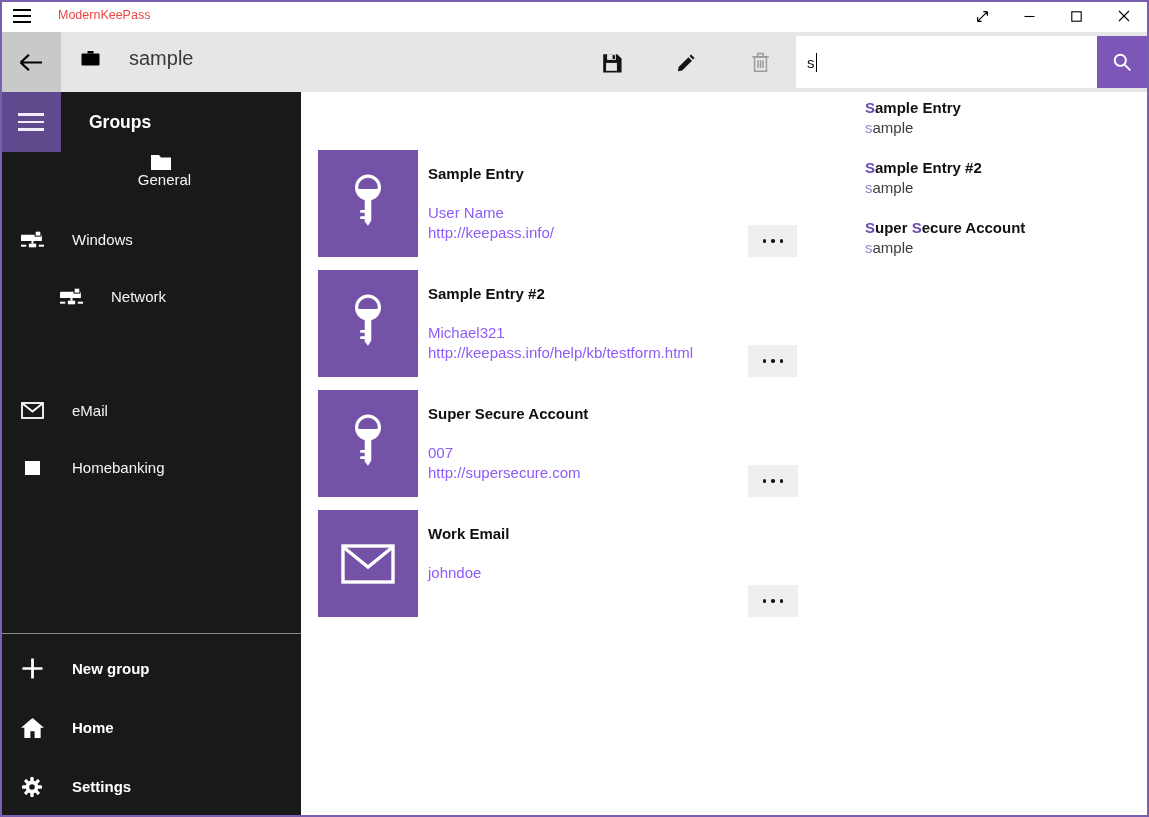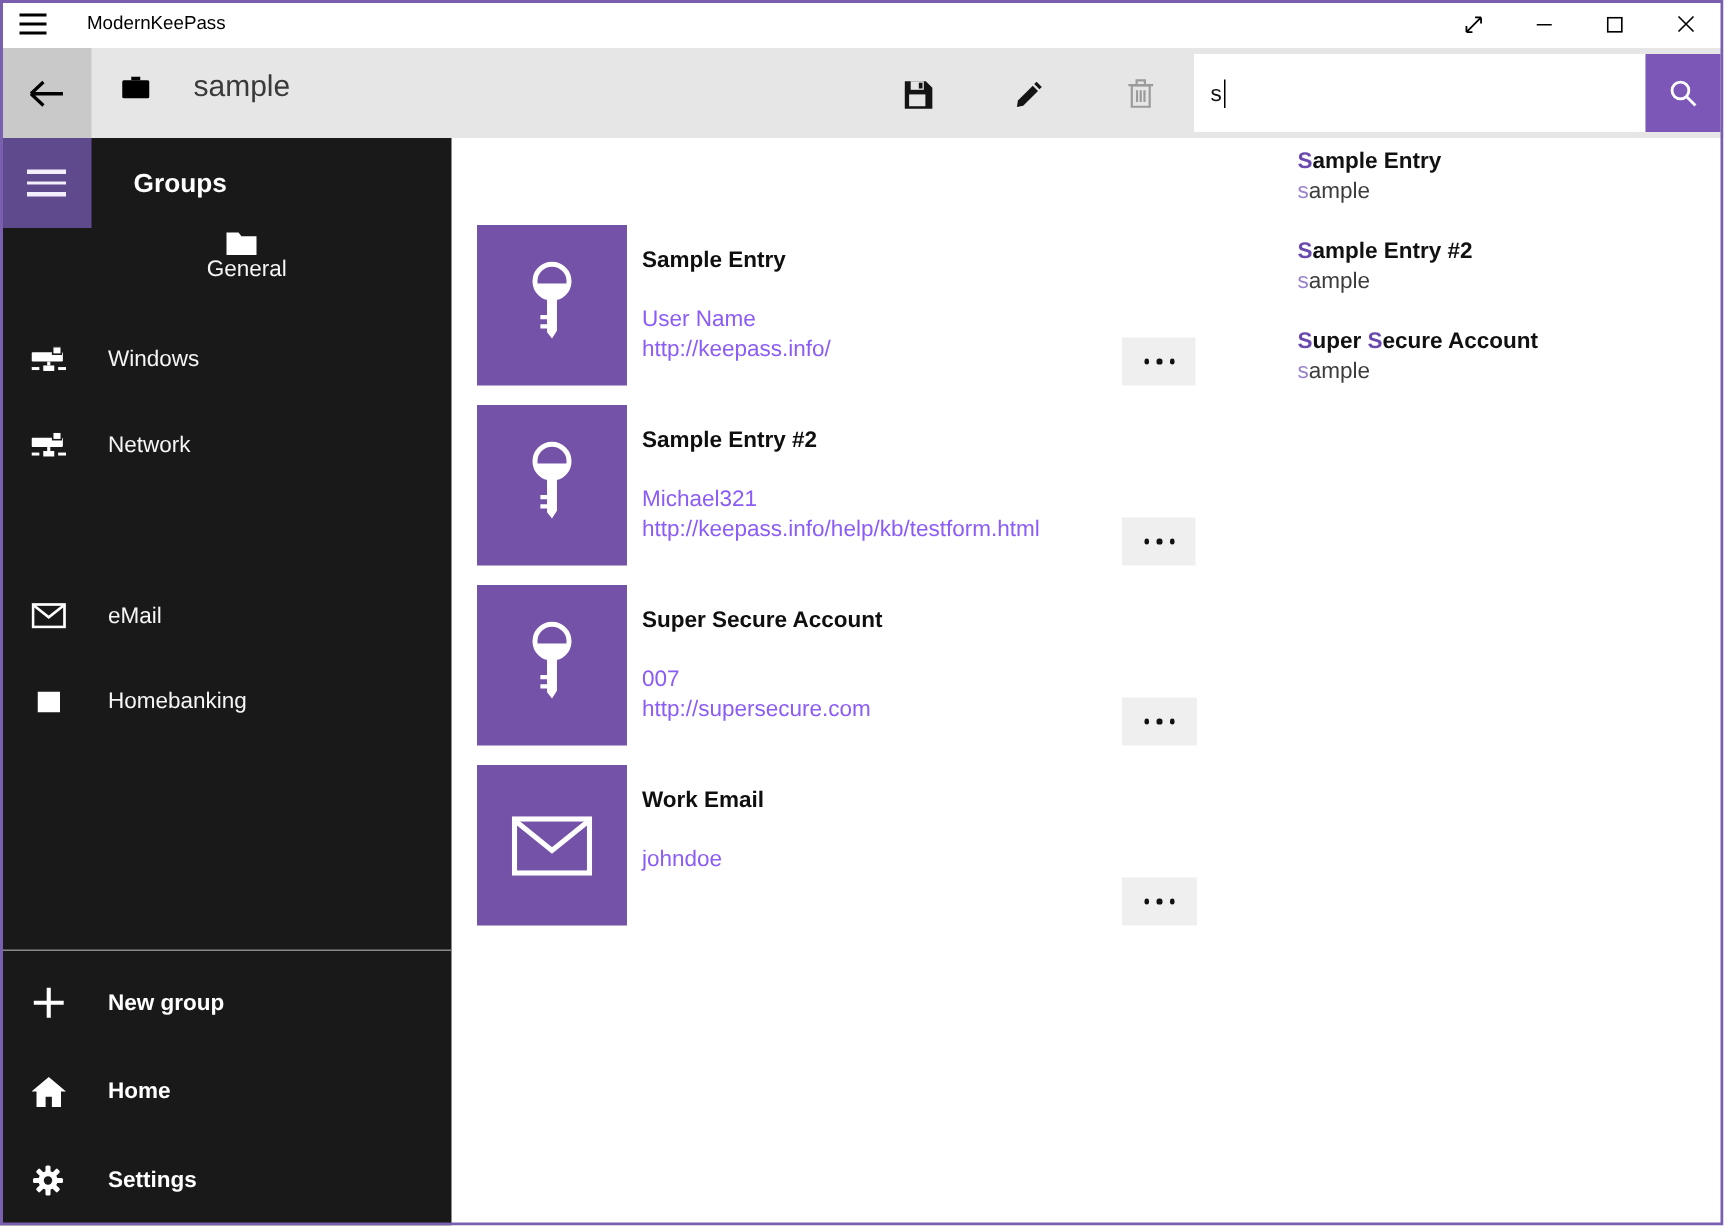--- a/index.html
+++ b/index.html
@@ -4,21 +4,21 @@
 <style>
   * { margin:0; padding:0; box-sizing:border-box; }
   body { font-family:"Liberation Sans","DejaVu Sans",sans-serif; background:#fff; }
   .window { position:relative; width:1149px; height:817px; background:#fff; overflow:hidden; }
   .window::after { content:''; position:absolute; inset:0; border:2px solid #7a5fae; pointer-events:none; z-index:99; }
 
   
   .titlebar { position:absolute; left:0; top:0; width:100%; height:32px; background:#fff; }
   .tb-hamburger { position:absolute; left:13px; top:9px; width:18px; height:14px; display:flex; flex-direction:column; justify-content:space-between; cursor:pointer; }
   .tb-hamburger i { height:1.6px; background:#000; display:block; }
-  .tb-title { position:absolute; left:58px; top:0; line-height:31px; font-size:12.5px; color:#000000; }
+  .tb-title { position:absolute; left:58px; top:0; line-height:31px; font-size:12.5px; color:#ef4444; }
   .tb-controls { position:absolute; right:2px; top:1px; height:30px; display:flex; }
   .tb-btn { width:47px; height:30px; display:flex; align-items:center; justify-content:center; }
 
   
   .appbar { position:absolute; left:0; top:32px; width:100%; height:60px; background:#e6e6e6; }
   .back-btn { position:absolute; left:0; top:32px; width:61px; height:60px; background:#c9c9c9; display:flex; align-items:center; justify-content:center; z-index:5; }
   .db-icon { position:absolute; left:81px; top:51px; }
   .db-title { position:absolute; left:129px; top:47px; font-size:20px; color:#3a3a3a; }
   .ab-btn { position:absolute; top:38px; width:48px; height:48px; display:flex; align-items:center; justify-content:center; }
   .ab-save { left:587px; } .ab-edit { left:662px; } .ab-delete { left:736px; }
@@ -37,21 +37,21 @@
 
   
   .sidebar { position:absolute; left:0; top:92px; width:301px; height:725px; background:#191919; z-index:3; }
   .nav-btn { position:absolute; left:0; top:0; width:61px; height:60px; background:#5e4a8c; display:flex; align-items:center; justify-content:center; }
   .nav-hamburger { width:26px; height:18px; display:flex; flex-direction:column; justify-content:space-between; }
   .nav-hamburger i { height:2.6px; background:#f2eefb; display:block; }
   .sb-heading { position:absolute; left:89px; top:10px; line-height:40px; font-size:17.5px; font-weight:700; color:#fff; }
   .sb-item { position:absolute; left:0; width:301px; height:57px; display:flex; align-items:center; cursor:pointer; }
   .sb-item .ic { width:24px; margin-left:20px; display:flex; justify-content:center; }
   .sb-item .lbl { margin-left:28px; font-size:15px; color:#f5f5f5; }
-  .g-0{top:62px;flex-direction:column;} .g-1{top:119px;} .g-2{top:176px;} .g-3{top:233px;} .g-4{top:290px;} .g-5{top:347px;}
+  .g-0{top:62px;flex-direction:column;} .g-1{top:119px;} .g-2{top:176px;padding-left:39px;} .g-3{top:233px;} .g-4{top:290px;} .g-5{top:347px;}
   .sb-divider { position:absolute; left:0; top:541px; width:301px; height:1px; background:#8a8a8a; }
   .sb-action { height:59px; }
   .sb-action .lbl { font-weight:700; color:#fff; }
   .a-0{top:547px;} .a-1{top:606px;} .a-2{top:665px;}
 
   
   .main { position:absolute; left:301px; top:92px; right:0; bottom:0; background:#fff; }
   .entry-tile { position:absolute; left:318px; width:100px; height:107px; background:#7452a8; display:flex; align-items:center; justify-content:center; cursor:pointer; }
   .e-title { position:absolute; left:428px; font-size:15px; font-weight:700; color:#0f0f0f; line-height:20px; }
   .e-sub { position:absolute; left:428px; font-size:15px; color:#8b5cf6; line-height:20px; white-space:pre; }

